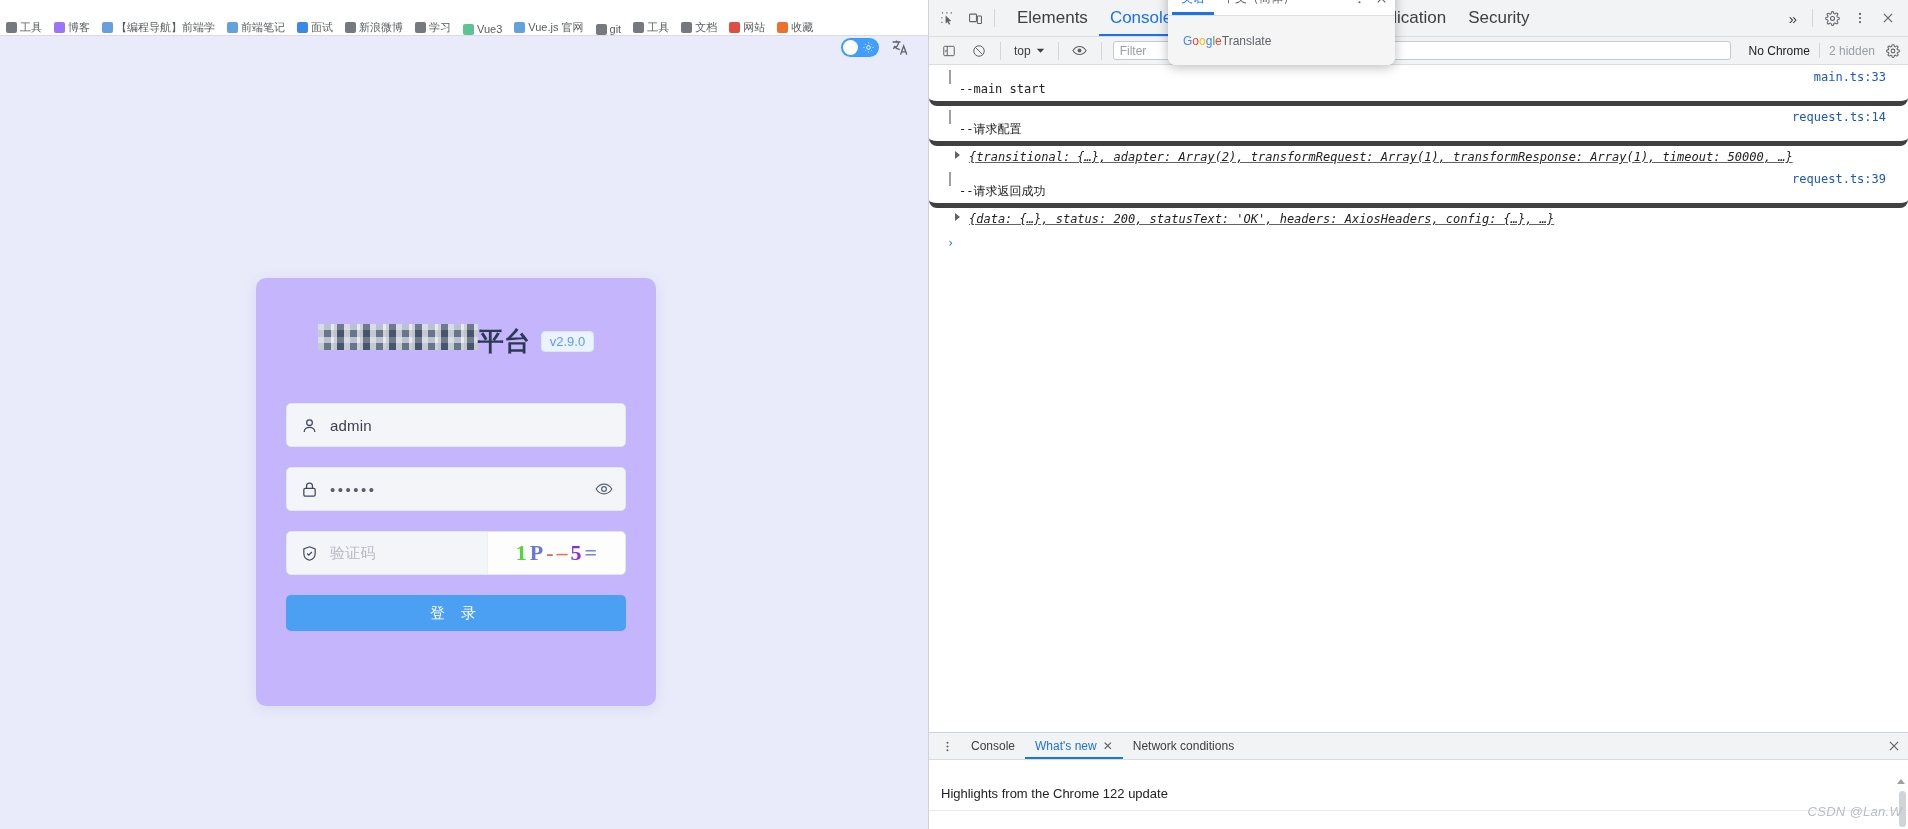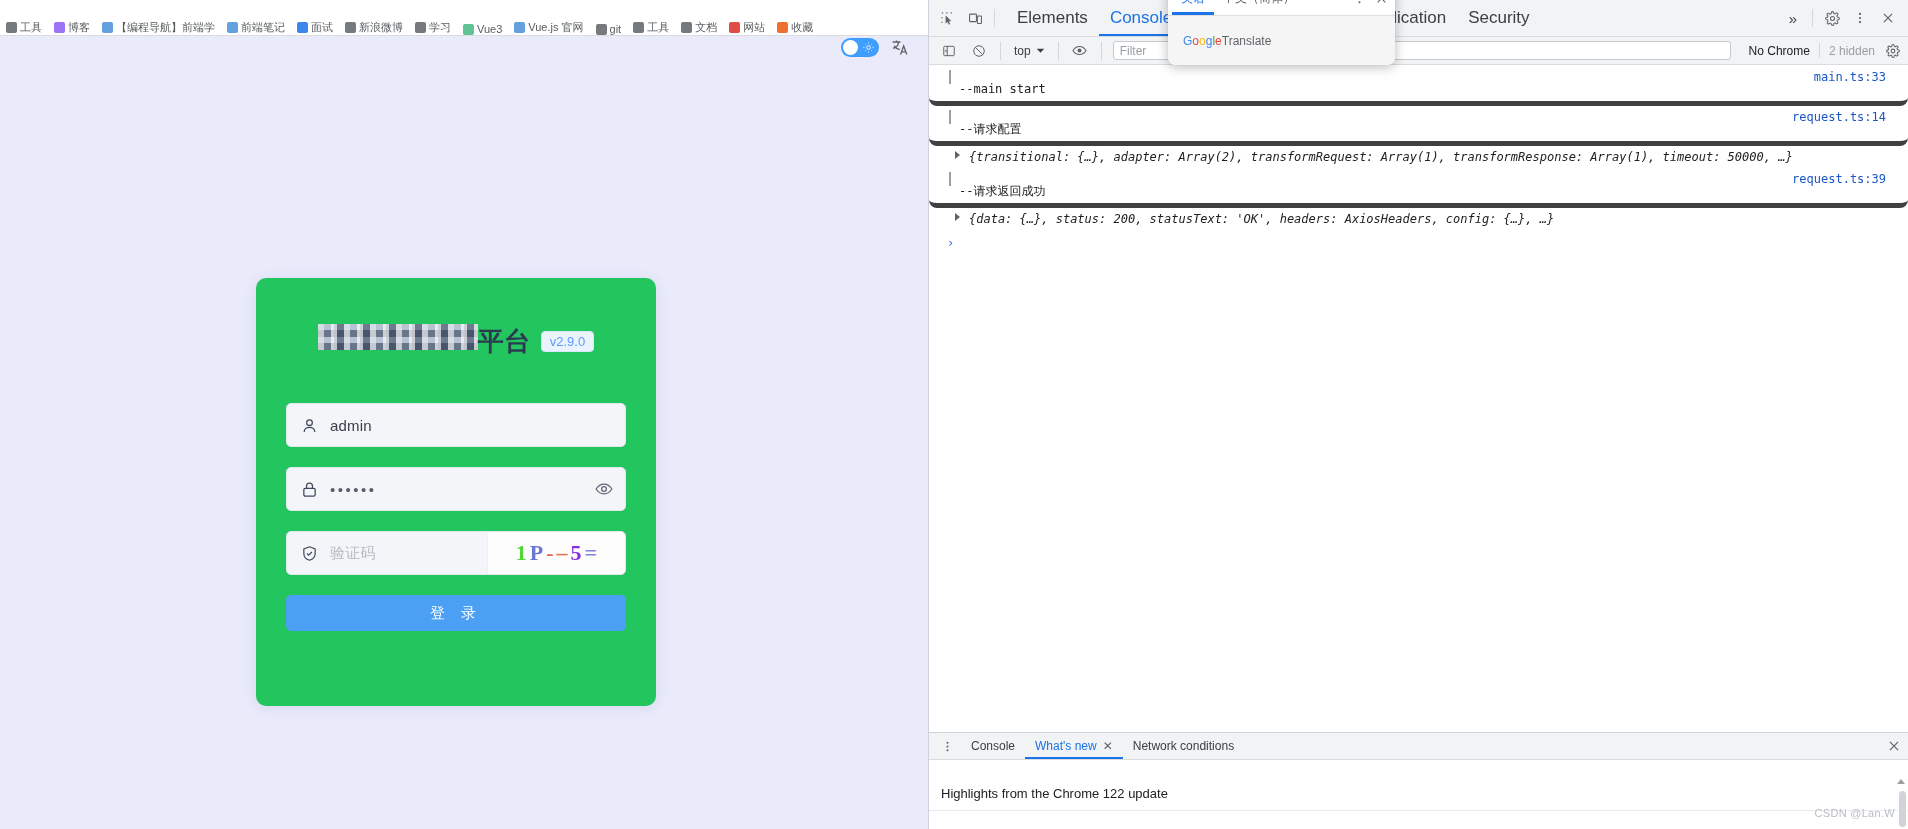--- a/index.html
+++ b/index.html
@@ -53,21 +53,21 @@
   .theme-toggle .sun {
     position: absolute; right: 5px; top: 4px;
     width: 11px; height: 11px; color: #fff;
   }
   .lang-icon { color: #606266; display: flex; align-items: center; cursor: pointer; }
 
   
   .login-card {
     position: absolute; left: 256px; top: 260px;
     width: 400px; height: 428px;
-    background: #22c55e;
+    background: #c4b5fd;
     border-radius: 10px;
     box-shadow: 0 2px 14px rgba(60,70,130,.10);
     padding: 36px 30px 0 30px;
   }
   .login-title-row {
     display: flex; align-items: center; justify-content: center;
     gap: 10px; margin-top: 10px; margin-bottom: 44px;
   }
   .title-text {
     font-size: 26px; font-weight: 700; color: #2b3a52;
@@ -196,21 +196,21 @@
     color: #1a56c4; 
     font-size: 12px; cursor: pointer;
   }
   .grp-bar {
     position: absolute; left: 20px; top: 4px;
     width: 2px; height: 14px; background: #9aa0a6;
   }
   .msg { color: #202124; }
   .obj-row {
     position: relative; padding: 2px 10px 2px 40px;
-    line-height: 18px; color: #5f6368;
+    line-height: 18px; color: #5f6368; text-decoration: underline;
   }
   .arrow {
     position: absolute; left: 26px; top: 5px;
     width: 0; height: 0; cursor: pointer;
     border-left: 5px solid #5f6368;
     border-top: 4px solid transparent;
     border-bottom: 4px solid transparent;
   }
   .v { color: #202124; font-style: italic; }
   .prompt-row { position: relative; padding: 5px 10px 5px 30px; }
@@ -252,24 +252,25 @@
     width: 0; height: 0;
     border-left: 4px solid transparent; border-right: 4px solid transparent;
     border-bottom: 5px solid #9aa0a6;
   }
   .wn-panel {
     position: absolute; left: 132px; bottom: 0; right: 10px; height: 14px;
     background: #dbe6f7; border: 1px solid #b8c9e8; border-bottom: none;
     border-radius: 3px 3px 0 0;
   }
   .watermark {
-    position: absolute; right: 13px; bottom: 28px;
-    font-size: 11px; color: #b9bdc4;
+    position: absolute; right: 6px; bottom: 28px;
+    font-size: 13px; color: #b9bdc4;
     font-family: "Liberation Sans", sans-serif;
     letter-spacing: .3px;
+    font-style: italic;
   }
 
   
   .tr-popup {
     position: absolute; left: 1168px; top: -18px;
     width: 227px; height: 83px;
     background: #fff; border-radius: 8px;
     box-shadow: 0 2px 12px rgba(0,0,0,.28);
     overflow: hidden; z-index: 40;
   }

